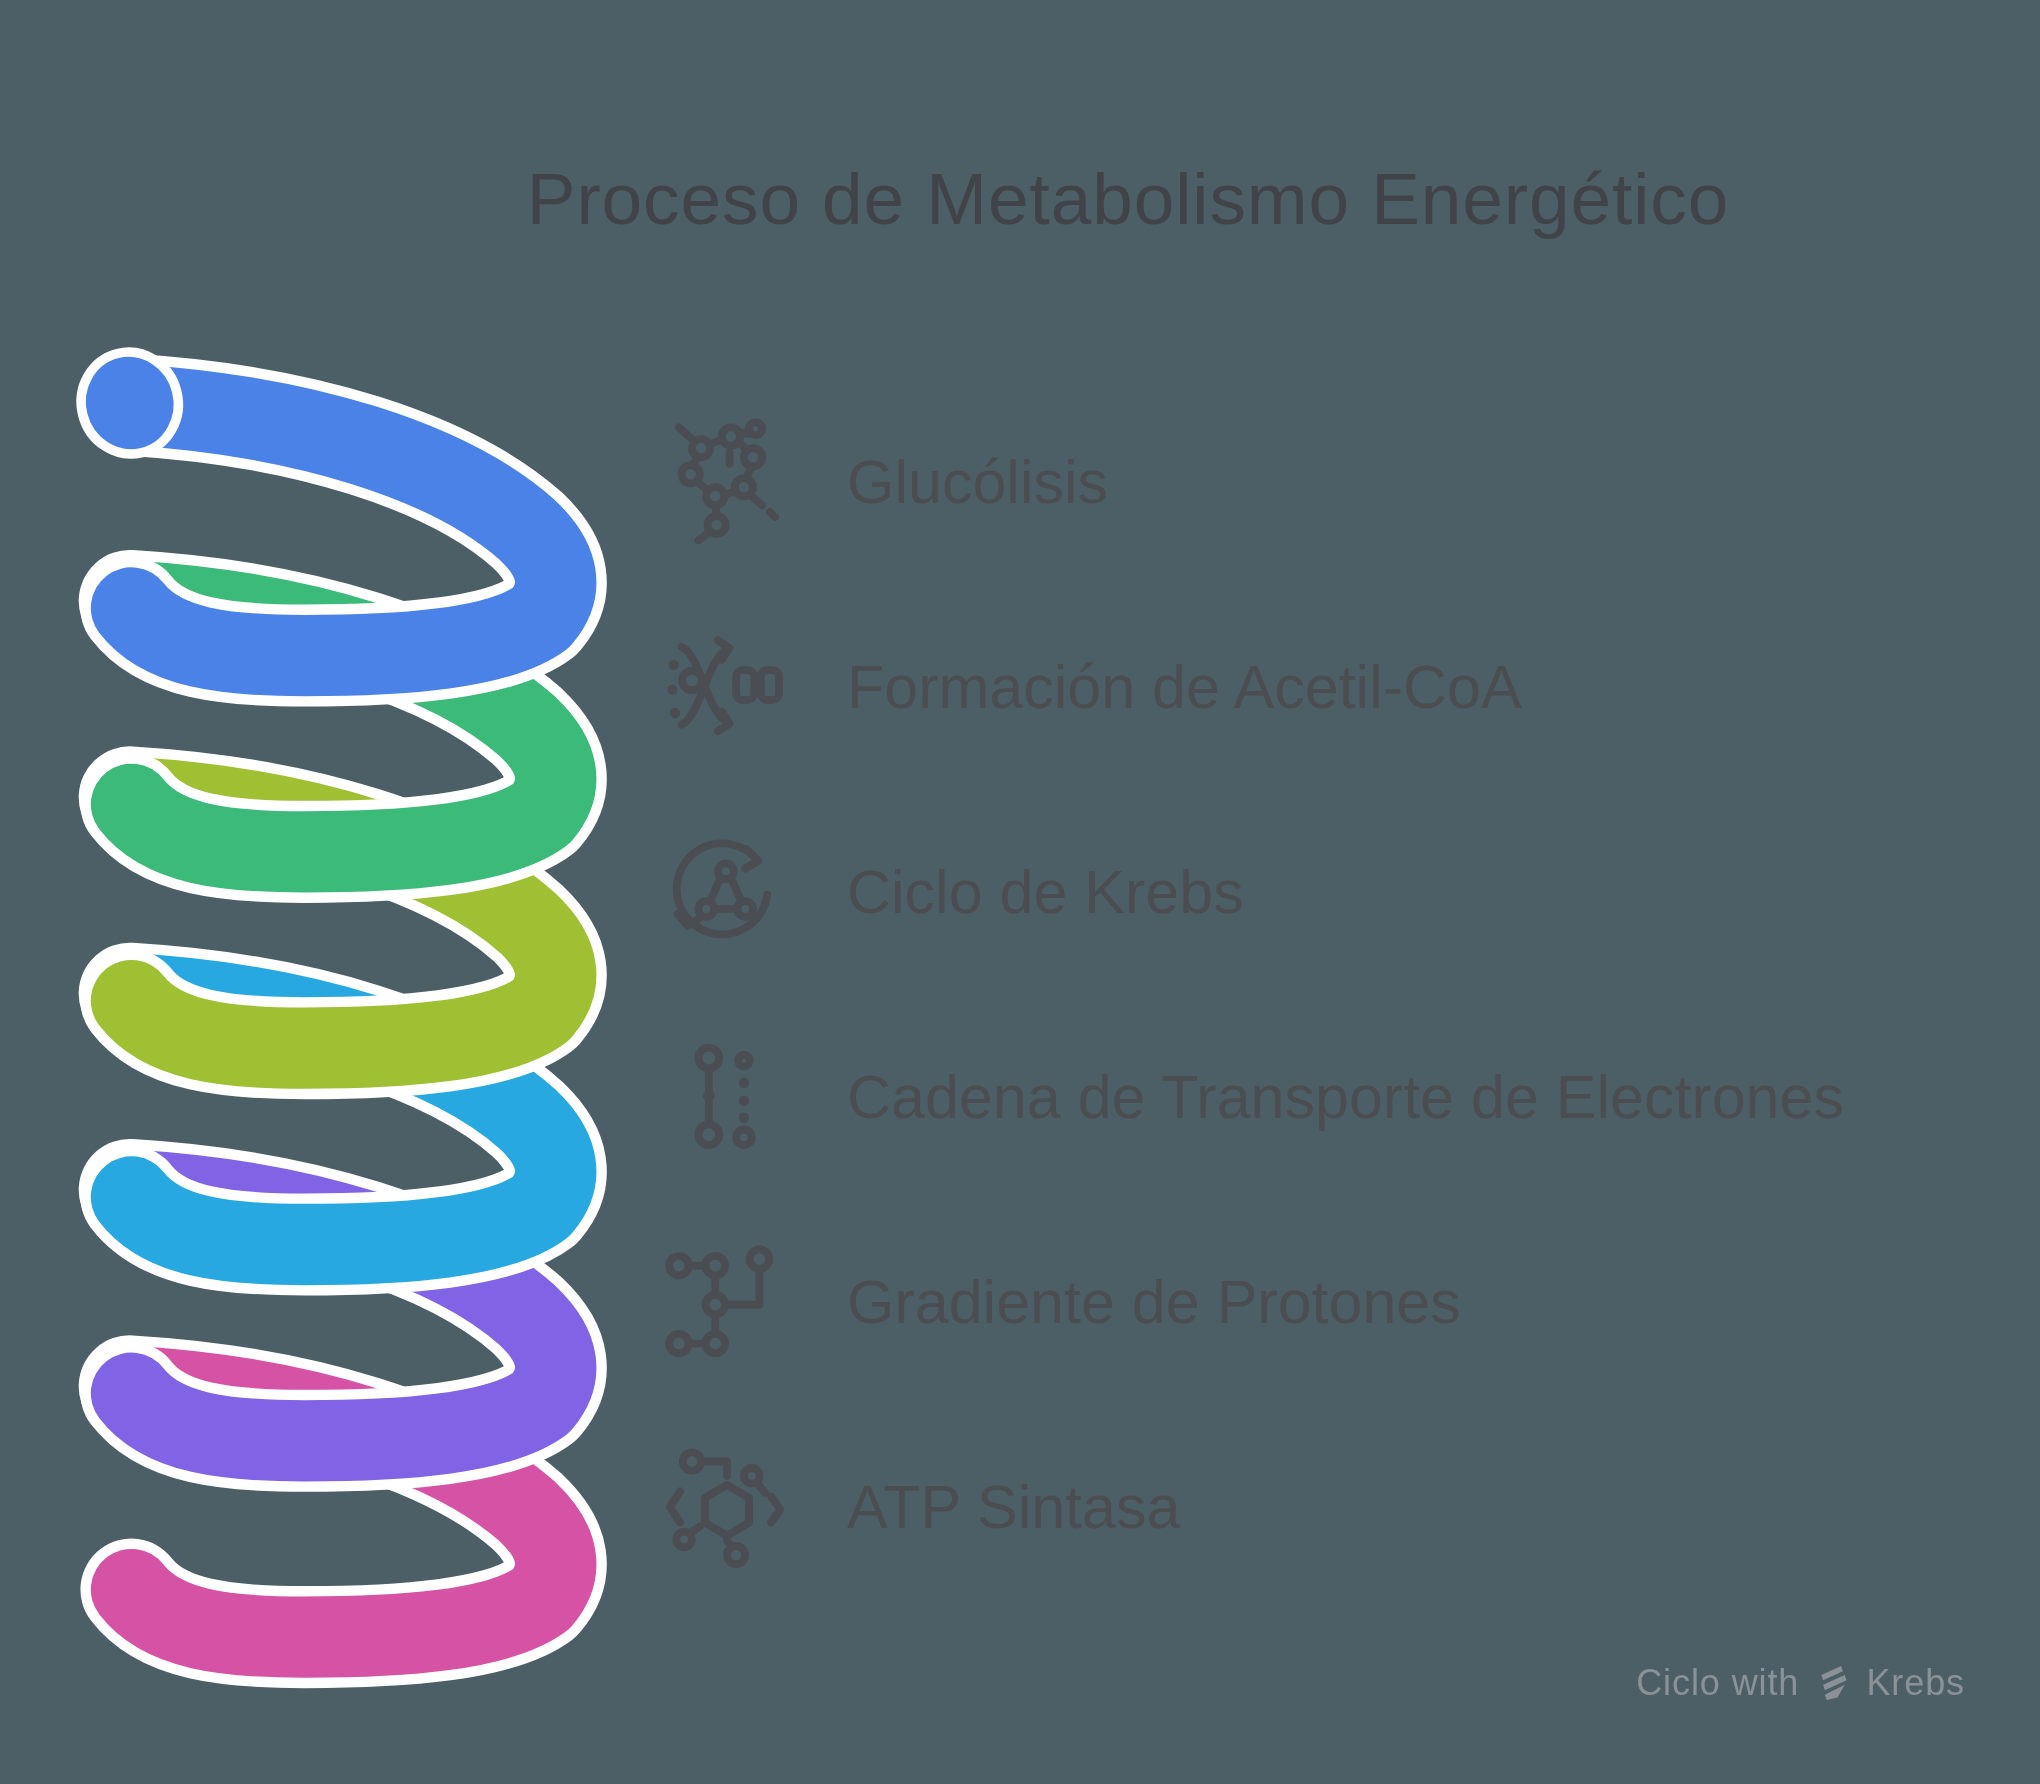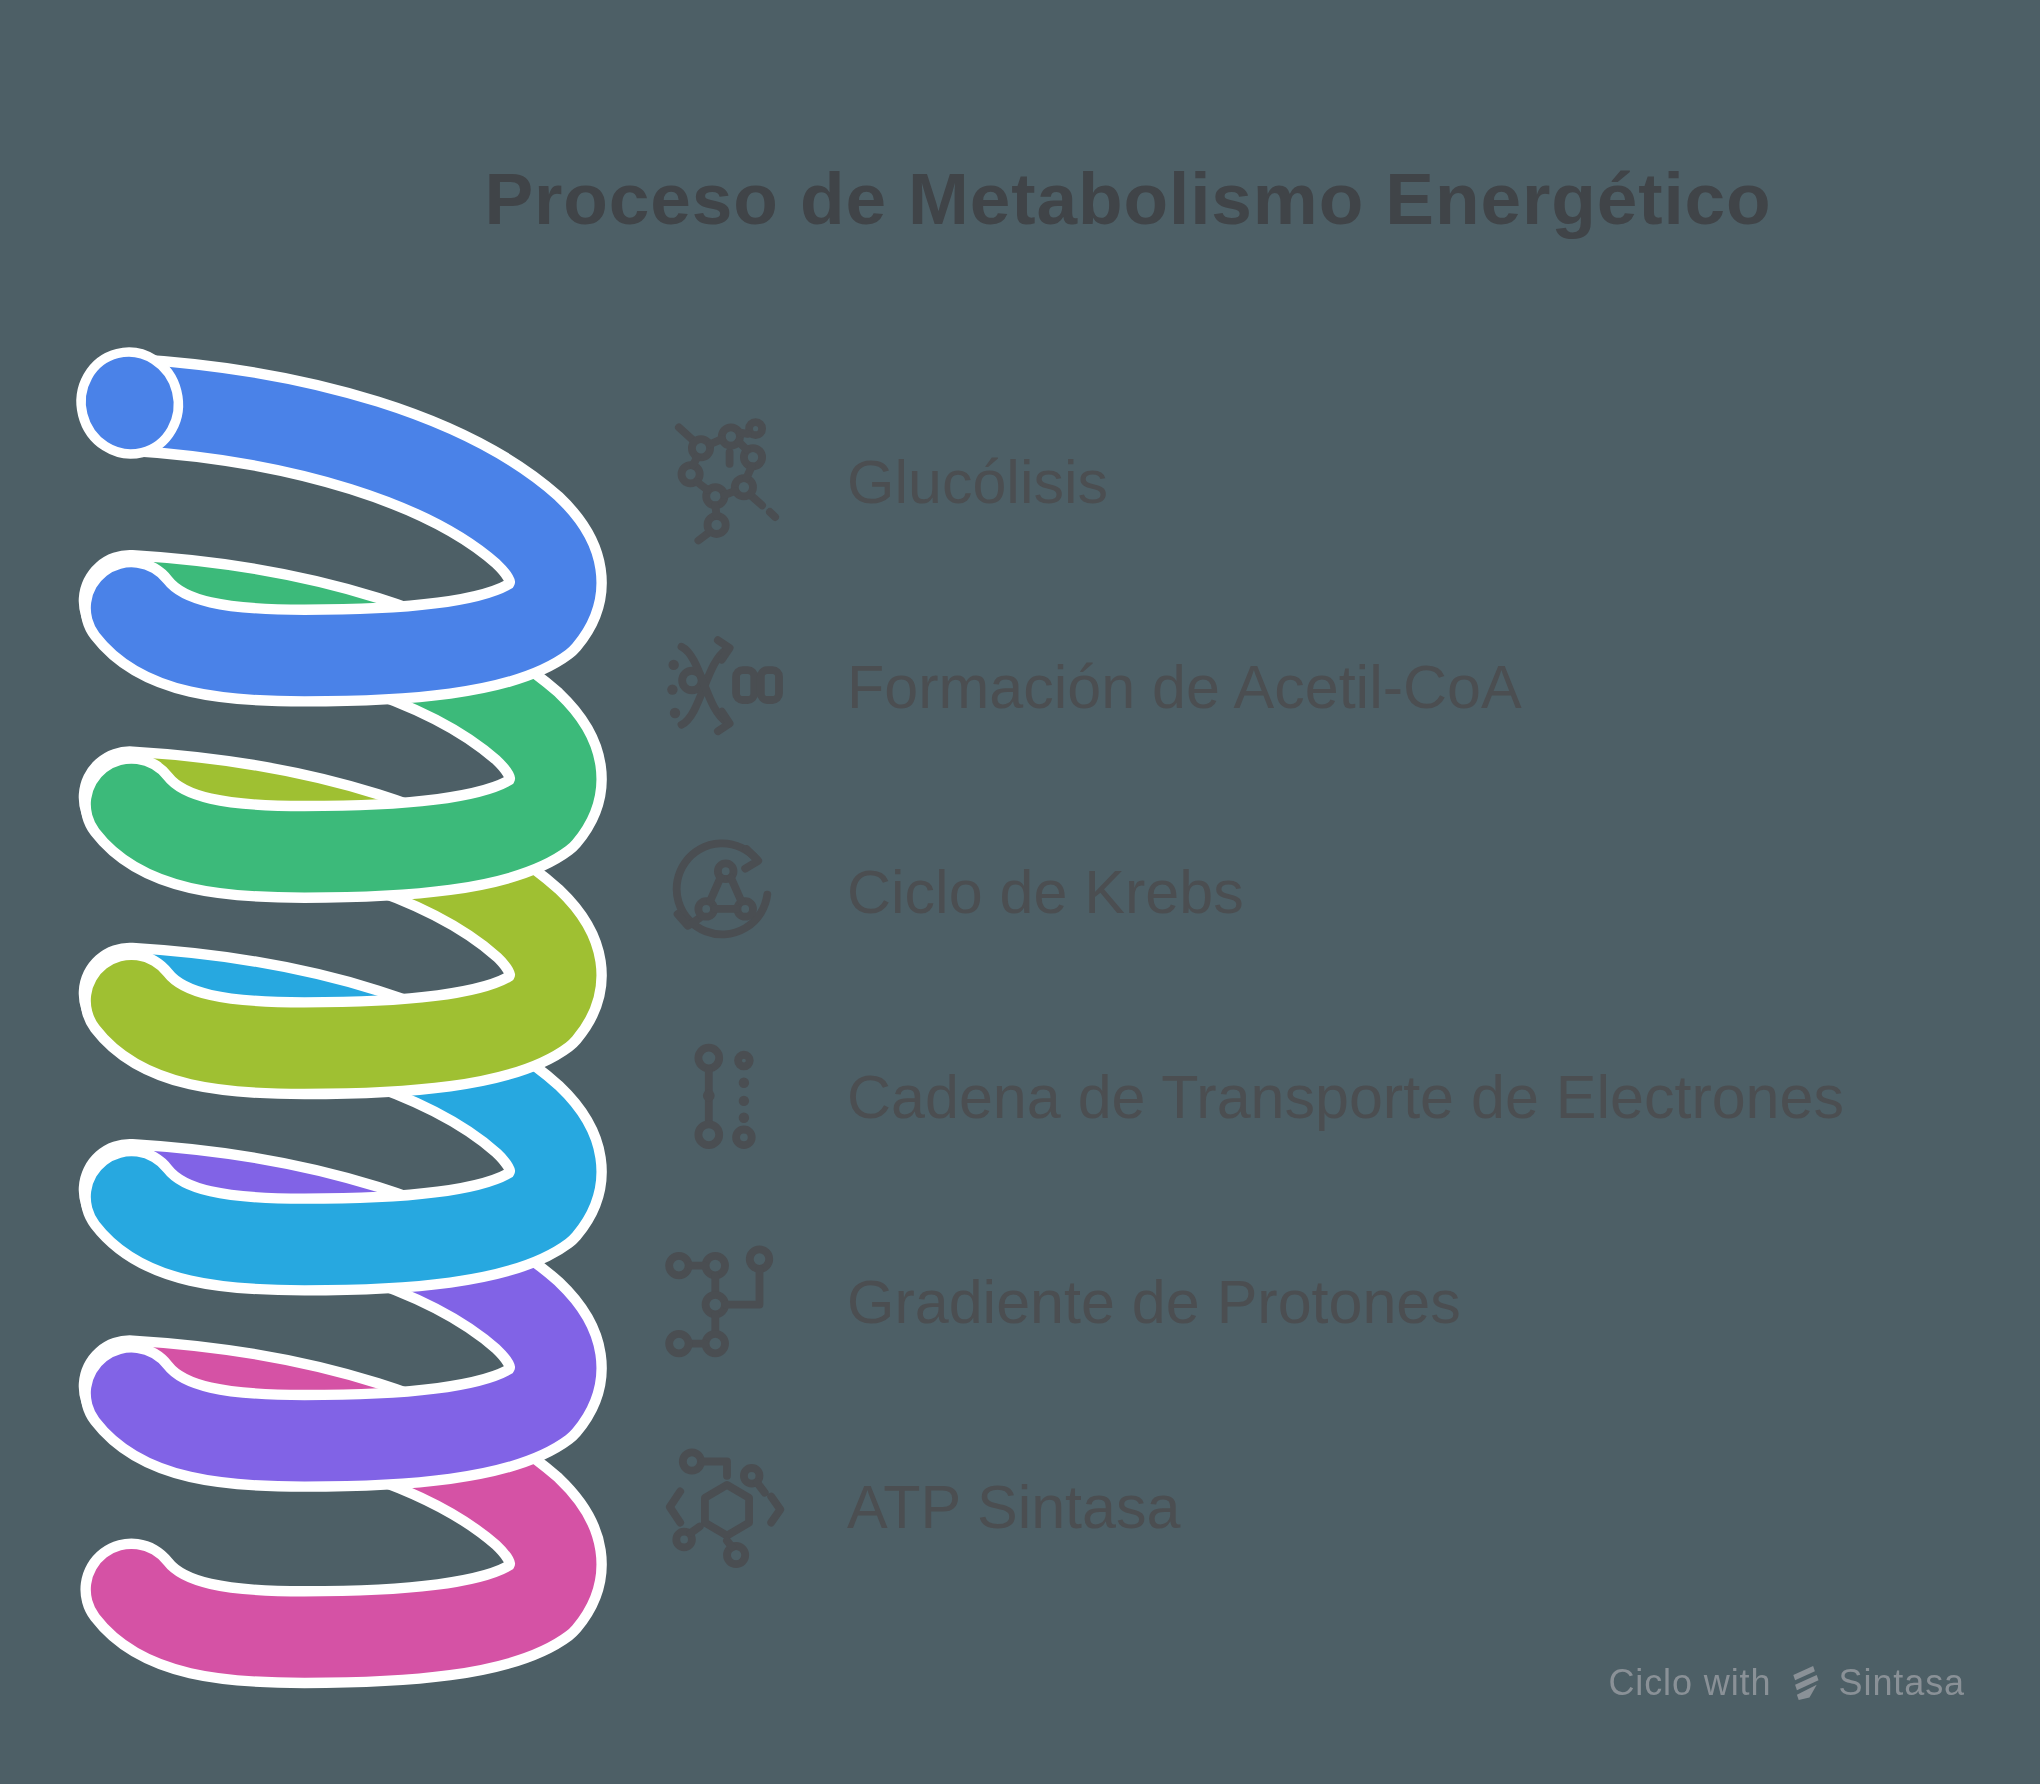--- a/index.html
+++ b/index.html
@@ -4,21 +4,21 @@
 <style>
   html,body{margin:0;padding:0;}
   body{
     width:2041px;height:1785px;position:relative;overflow:hidden;
     background:var(--bg,#4d5f66);
     font-family:"Liberation Sans",sans-serif;
   }
   .canvas{position:absolute;inset:0;}
   .title{
     position:absolute;left:337px;top:157px;width:1582px;margin:0;
-    text-align:center;font-size:73px;font-weight:bold;letter-spacing:0.9px;
+    text-align:center;font-size:73px;font-weight:normal;letter-spacing:0.9px;
     color:var(--title,#404448);
   }
   #spiral-svg{position:absolute;left:0;top:0;}
   .items{position:absolute;left:662px;top:379px;}
   .item{display:flex;align-items:center;height:205px;gap:55px;}
   .icon{
     width:130px;height:130px;flex:none;color:var(--icon,#4a4e52);
     display:flex;align-items:center;justify-content:center;
   }
   .icon svg{width:100%;height:100%;}
@@ -219,17 +219,17 @@
     </div>
   </div>
 
   <div class="footer">
     <span>Ciclo with</span>
     <span class="logo"><svg viewBox="0 0 40 44" fill="currentColor" stroke="none">
   <path d="M7 13 L29 3 L31 9 L9 19 Z"></path>
   <path d="M9 24 L33 13 L35 19 L11 30 Z"></path>
   <path d="M11 35 L33 24 L25 38 L13 41 Z"></path>
 </svg></span>
-    <span>Sintasa</span>
+    <span>Krebs</span>
   </div>
 
 </div>
 
 
 </body></html>

